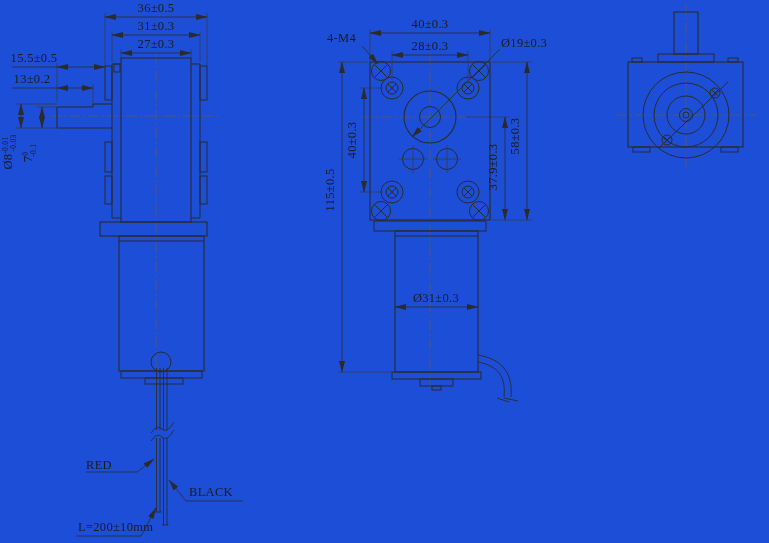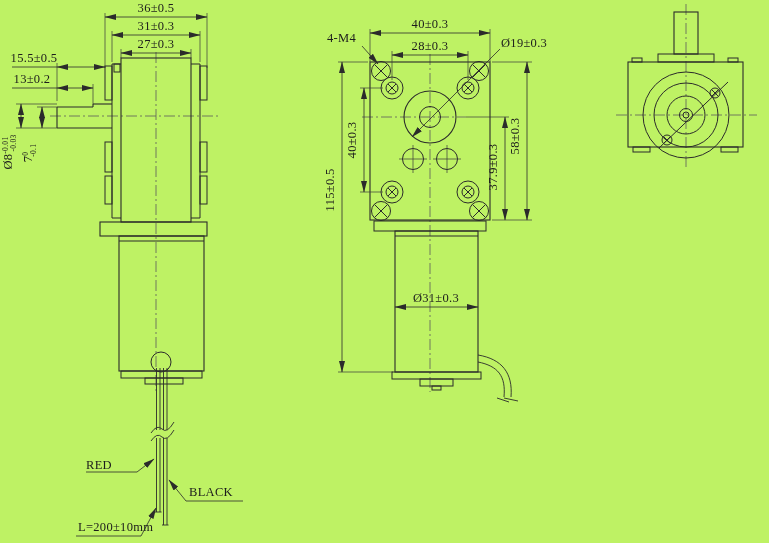--- a/index.html
+++ b/index.html
@@ -1,16 +1,16 @@
 <!DOCTYPE html>
 <html><head>
 <meta charset="utf-8">
 <style>
   html,body{margin:0;padding:0;background:#ffffff;}
-  .stage{width:769px;height:543px;background:#bef264;position:relative;overflow:hidden;}
+  .stage{width:769px;height:543px;background:#1d4ed8;position:relative;overflow:hidden;}
   svg{display:block;}
   .ln{stroke:#2b2b2b;stroke-width:1.1;fill:none;}
   .ln2{stroke:#2b2b2b;stroke-width:1;fill:none;}
   .xl{stroke:#3a3a3a;stroke-width:0.7;fill:none;}
   .dl{stroke:#2b2b2b;stroke-width:0.8;fill:none;}
   .cl{stroke:#5a5a5a;stroke-width:0.8;fill:none;stroke-dasharray:11 3 2 3;}
   .wire{stroke:#2b2b2b;stroke-width:0.9;fill:none;}
   text{font-family:"Liberation Serif","DejaVu Serif",serif;fill:#1c1c1c;}
   .dim{font-size:12.5px;letter-spacing:0.3px;}
   .tol{font-size:7.5px;}

